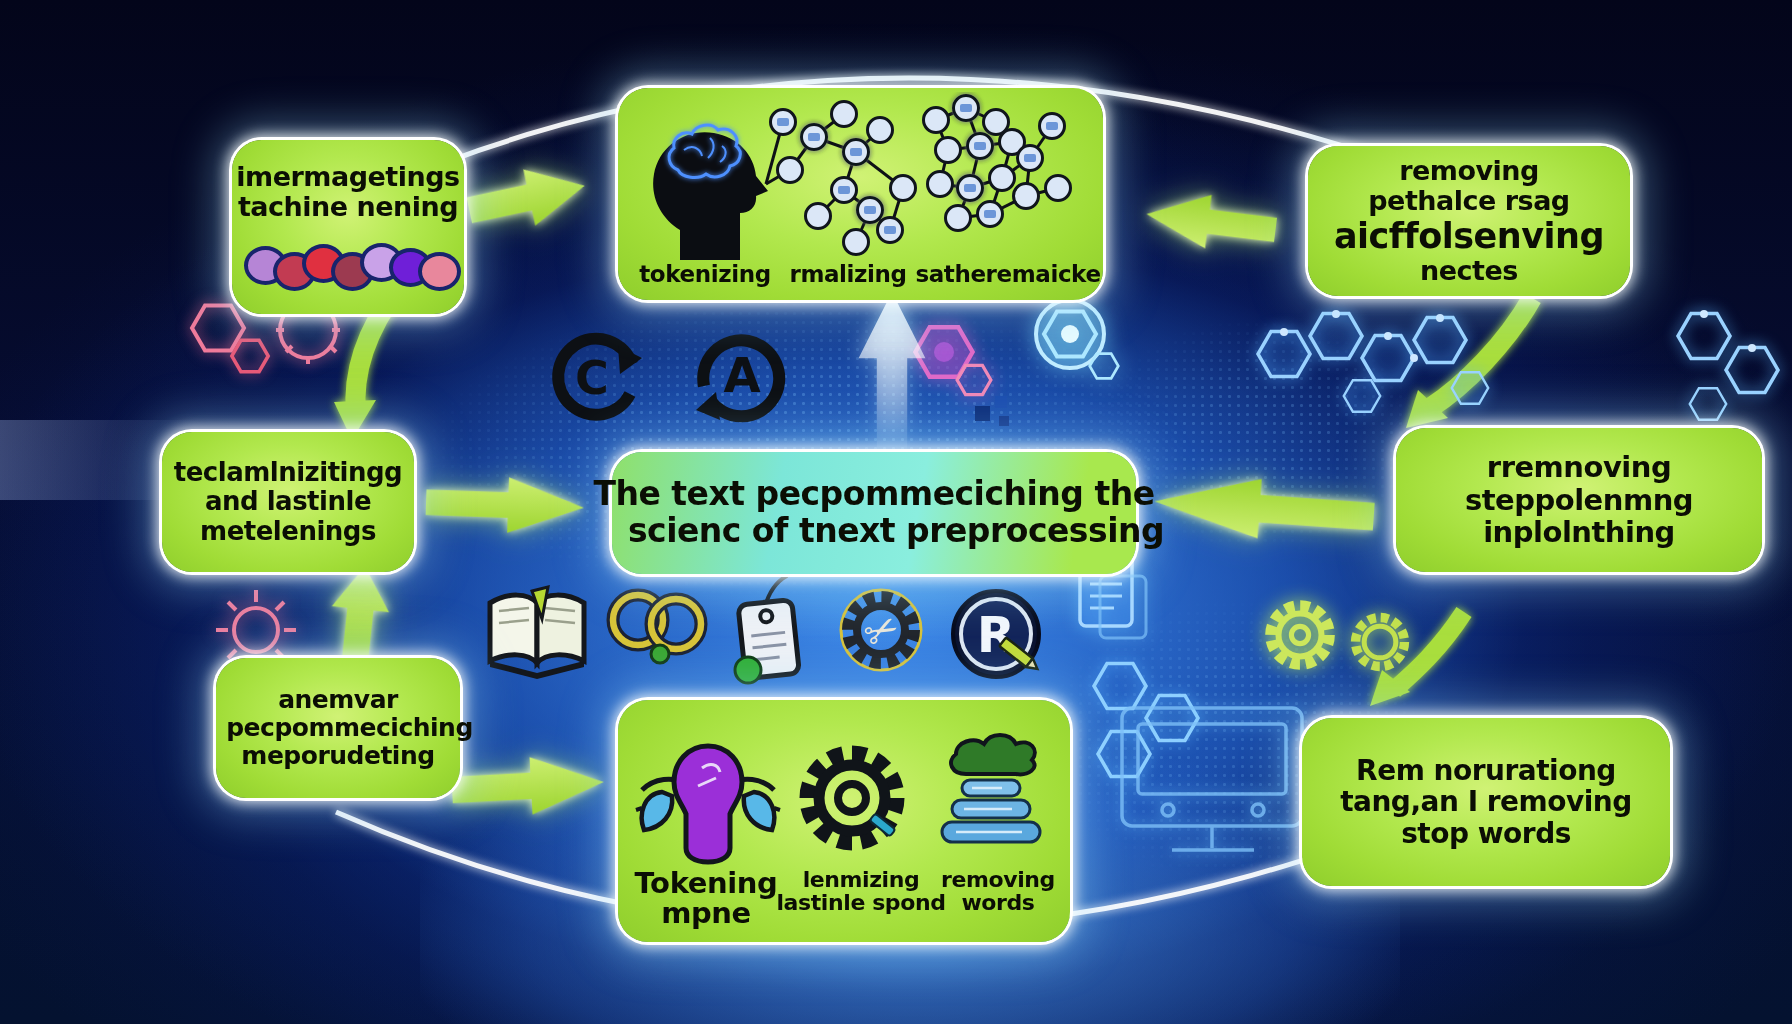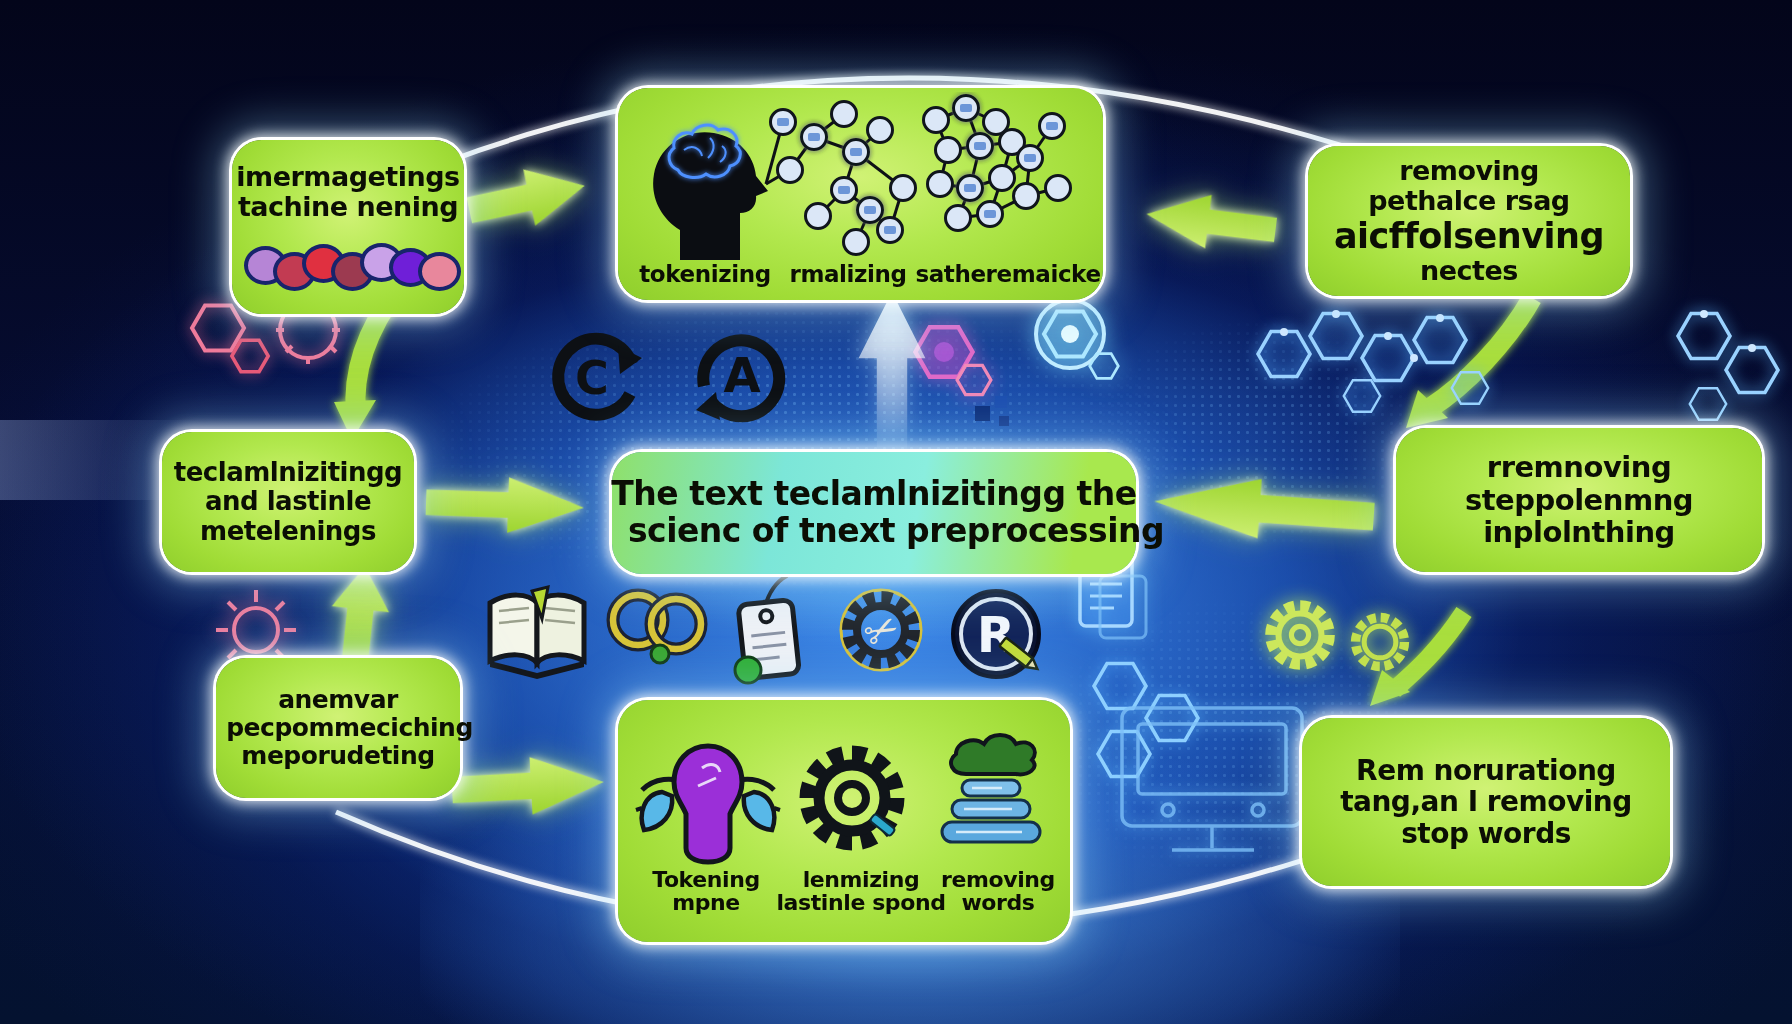--- a/index.html
+++ b/index.html
@@ -437,21 +437,21 @@
     <div class="ln" style="font-size:27px;">nectes</div>
   </div>
 
   <div class="gbox" style="left:162px;top:432px;width:252px;height:140px;">
     <div class="ln" style="font-size:26px;">teclamlnizitingg</div>
     <div class="ln" style="font-size:26px;">and lastinle</div>
     <div class="ln" style="font-size:26px;">metelenings</div>
   </div>
 
   <div class="gbox cbox" style="left:612px;top:452px;width:524px;height:122px;">
-    <div class="ln" style="font-size:33px;">The text teclamlnizitingg the</div>
+    <div class="ln" style="font-size:33px;">The text pecpommeciching the</div>
     <div class="ln" style="font-size:33px;padding-left:44px;">scienc of tnext preprocessing</div>
   </div>
 
   <div class="gbox" style="left:1396px;top:428px;width:366px;height:144px;">
     <div class="ln" style="font-size:29px;">rremnoving</div>
     <div class="ln" style="font-size:29px;">steppolenmng</div>
     <div class="ln" style="font-size:29px;">inplolnthing</div>
   </div>
 
   <div class="gbox" style="left:216px;top:658px;width:244px;height:140px;">
@@ -485,21 +485,21 @@
       <rect x="20" y="70" width="78" height="18" rx="9" fill="#6cb4e4" stroke="#14304a" stroke-width="3"></rect>
       <rect x="10" y="92" width="98" height="20" rx="10" fill="#5aa8de" stroke="#14304a" stroke-width="3"></rect>
       <g stroke="#d6ecfa" stroke-width="2.5">
           <line x1="40" y1="58" x2="70" y2="58"></line>
           <line x1="32" y1="79" x2="80" y2="79"></line>
           <line x1="24" y1="102" x2="90" y2="102"></line>
         </g>
     </svg>
 
     <div class="lblrow" style="bottom:16px;height:58px;">
-      <span class="sublbl" style="left:88px;font-size:22px;">
+      <span class="sublbl" style="left:88px;font-size:29px;">
         <div>Tokening</div>
         <div>mpne</div>
       </span>
       <span class="sublbl" style="left:243px;font-size:22px;">
         <div>lenmizing</div>
         <div>lastinle spond</div>
       </span>
       <span class="sublbl" style="left:380px;font-size:22px;">
         <div>removing</div>
         <div>words</div>

